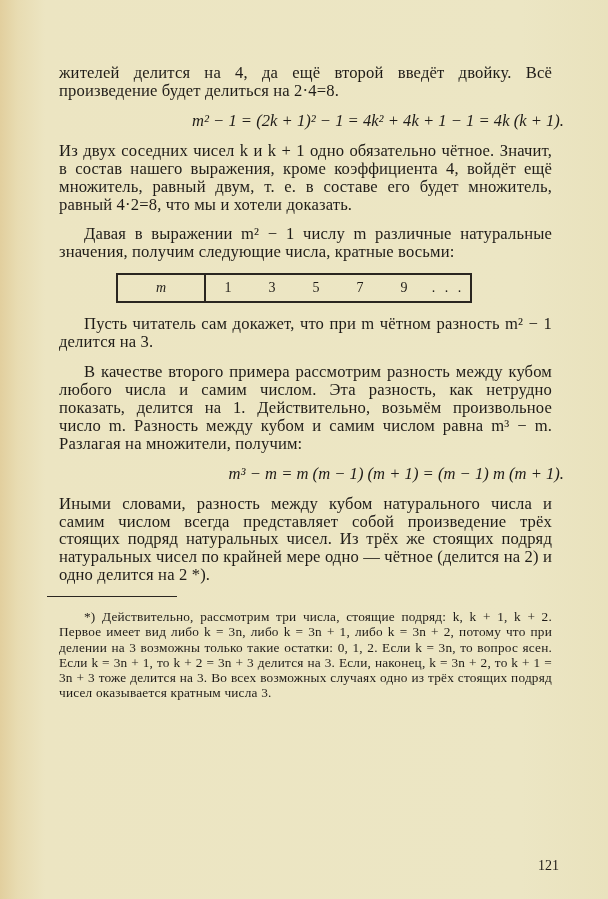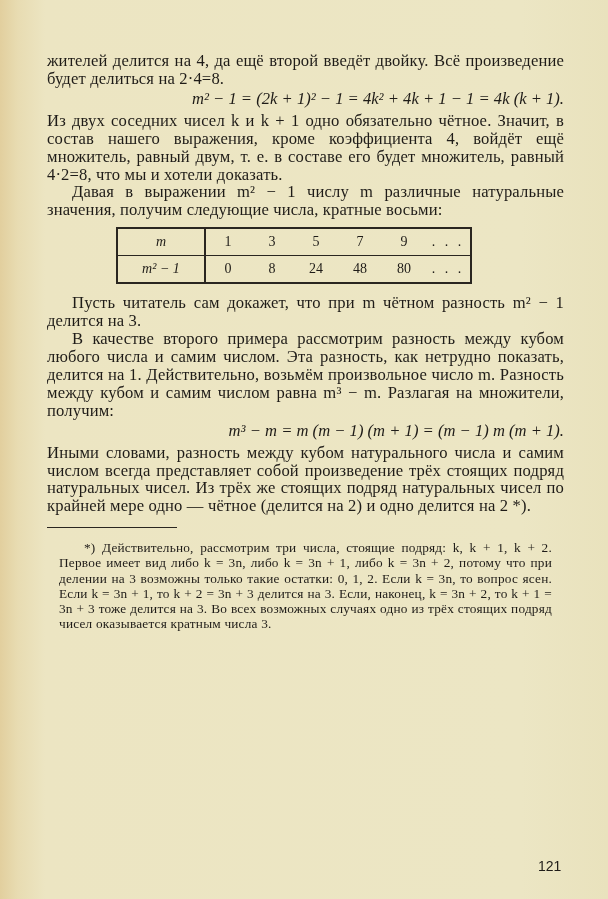--- a/index.html
+++ b/index.html
@@ -4,38 +4,38 @@
 <style>
   html, body { margin:0; padding:0; }
   body {
     width:608px; height:899px; overflow:hidden;
     background: linear-gradient(90deg, #e2cf9e 0px, #e8dcb2 18px, #ece5c2 45px, #ece6c4 520px, #e9e2bd 608px);
     font-family: "Liberation Serif", "DejaVu Serif", serif;
     color:#1f1c18;
     position:relative;
   }
   .page { position:absolute; left:47px; top:52px; width:517px; }
-  .p { font-size:16.6px; line-height:17.9px; text-align:justify; margin:0; letter-spacing:0.15px; }
+  .p { font-size:16.6px; line-height:17.9px; text-align:justify; margin:12px; letter-spacing:0.15px; }
   .ind { text-indent:25px; }
   .formula { font-size:16.6px; line-height:18px; text-align:right; margin:2px 0 4px 0; font-style:italic; }
   table.tbl {
     margin: 8px 0 10px 69px;
     border-collapse:collapse;
     border-top:2px solid #2a2620; border-bottom:2px solid #2a2620;
     border-left:2px solid #2a2620; border-right:2px solid #2a2620;
     font-size:14px;
   }
   table.tbl td { height:26px; padding:0; text-align:center; }
   td.hdr { width:86px; border-right:2px solid #2a2620; font-style:italic; }
   td.v { width:44px; }
   td.dots { width:44px; letter-spacing:3px; }
   tr.r1 td { border-bottom:1.5px solid #2a2620; }
   .rule { width:130px; border-top:1.5px solid #2a2620; margin:12px 0 10px 0; }
   .fn { font-size:13.3px; line-height:15.2px; text-align:justify; margin:12px; letter-spacing:0.2px; }
-  .pagenum { position:absolute; left:538px; top:858px; font-size:14px; font-family:Liberation Sans, sans-serif; }
+  .pagenum { position:absolute; left:538px; top:858px; font-size:14px; font-family:Liberation Serif, serif; }
 </style>
 </head>
 <body>
 
 <div class="page">
   <p class="p">жителей делится на 4, да ещё второй введёт двойку. Всё произведение будет делиться на 2·4=8.</p>
   <p class="formula">m² − 1 = (2k + 1)² − 1 = 4k² + 4k + 1 − 1 = 4k (k + 1).</p>
   <p class="p">Из двух соседних чисел k и k + 1 одно обязательно чётное. Значит, в состав нашего выражения, кроме коэффициента 4, войдёт ещё множитель, равный двум, т. е. в составе его будет множитель, равный 4·2=8, что мы и хотели доказать.</p>
   <p class="p ind">Давая в выражении m² − 1 числу m различные натуральные значения, получим следующие числа, кратные восьми:</p>
 
@@ -43,29 +43,20 @@
     <tbody>
         <tr class="r1">
       <td class="hdr">m</td>
       <td class="v">1</td>
       <td class="v">3</td>
       <td class="v">5</td>
       <td class="v">7</td>
       <td class="v">9</td>
       <td class="dots">. . .</td>
     </tr>
-    <tr>
-      <td class="hdr">m² − 1</td>
-      <td class="v">0</td>
-      <td class="v">8</td>
-      <td class="v">24</td>
-      <td class="v">48</td>
-      <td class="v">80</td>
-      <td class="dots">. . .</td>
-    </tr>
   </tbody>
     </table>
 
   <p class="p ind">Пусть читатель сам докажет, что при m чётном разность m² − 1 делится на 3.</p>
   <p class="p ind">В качестве второго примера рассмотрим разность между кубом любого числа и самим числом. Эта разность, как нетрудно показать, делится на 1. Действительно, возьмём произвольное число m. Разность между кубом и самим числом равна m³ − m. Разлагая на множители, получим:</p>
   <p class="formula">m³ − m = m (m − 1) (m + 1) = (m − 1) m (m + 1).</p>
   <p class="p">Иными словами, разность между кубом натурального числа и самим числом всегда представляет собой произведение трёх стоящих подряд натуральных чисел. Из трёх же стоящих подряд натуральных чисел по крайней мере одно — чётное (делится на 2) и одно делится на 2 *).</p>
 
   <div class="rule"></div>
   <p class="fn ind">*) Действительно, рассмотрим три числа, стоящие подряд: k, k + 1, k + 2. Первое имеет вид либо k = 3n, либо k = 3n + 1, либо k = 3n + 2, потому что при делении на 3 возможны только такие остатки: 0, 1, 2. Если k = 3n, то вопрос ясен. Если k = 3n + 1, то k + 2 = 3n + 3 делится на 3. Если, наконец, k = 3n + 2, то k + 1 = 3n + 3 тоже делится на 3. Во всех возможных случаях одно из трёх стоящих подряд чисел оказывается кратным числа 3.</p>

